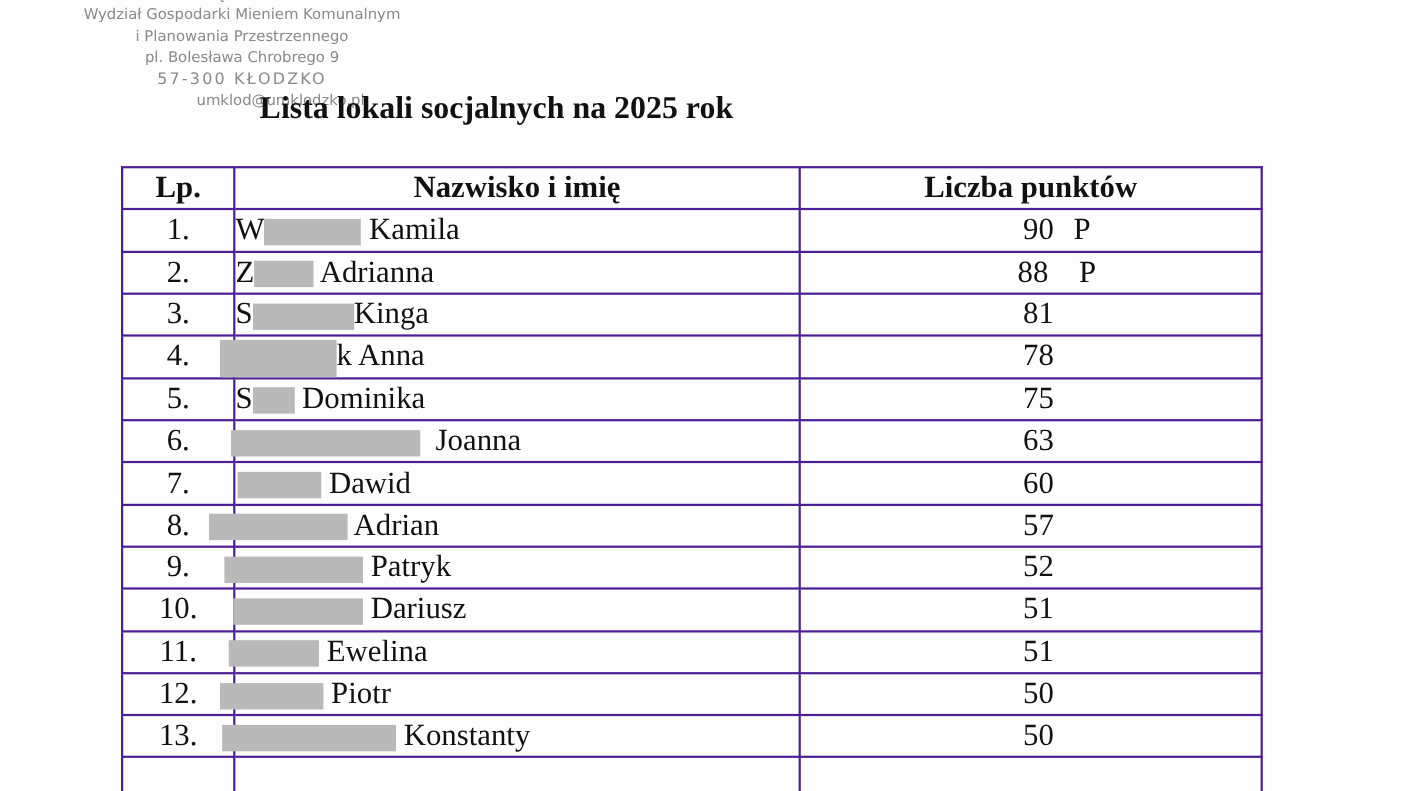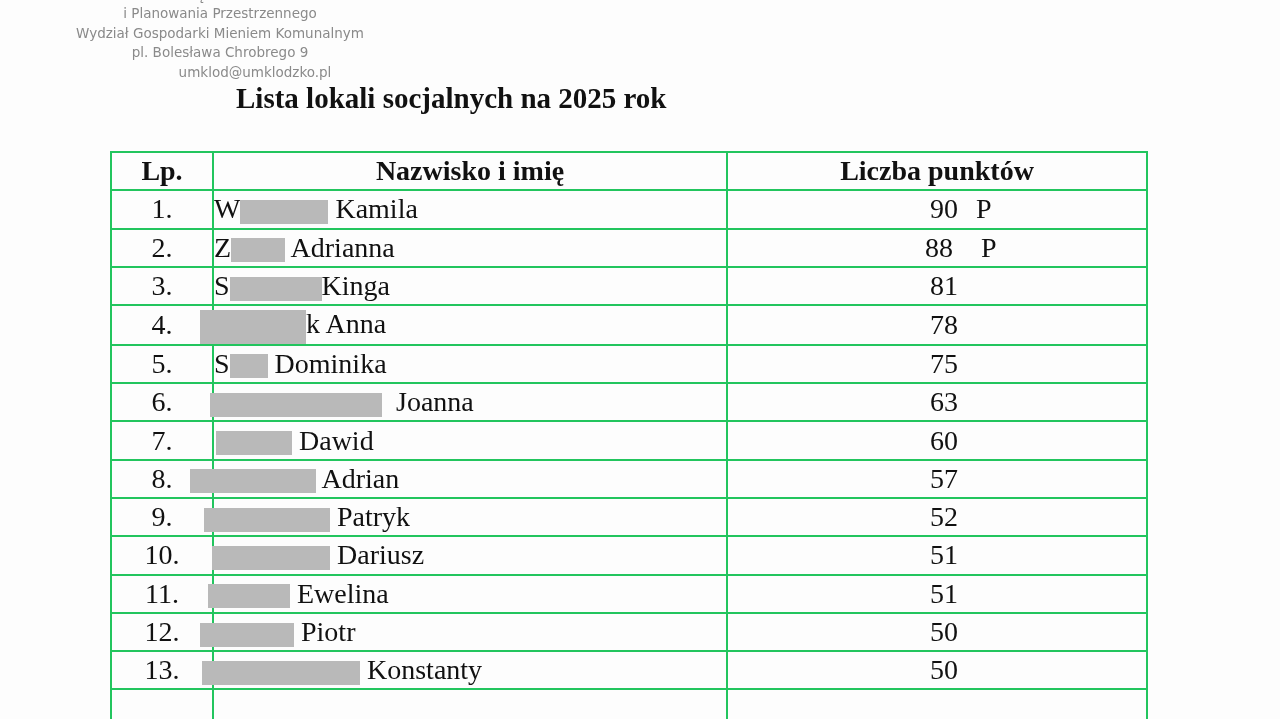--- a/index.html
+++ b/index.html
@@ -23,21 +23,21 @@
   .title {
     position: absolute; left: 236px; top: 82px;
     font-weight: bold; font-size: 29px;
   }
   table.list {
     position: absolute; left: 110px; top: 151px;
     border-collapse: collapse;
     width: 1038px;
   }
   table.list th, table.list td {
-    border: 2px solid #22c55e;
+    border: 2px solid #4c1d95;
     height: 36.3px; padding: 0;
     font-size: 28px; line-height: 36px;
     font-weight: normal;
   }
   table.list th { font-weight: bold; }
   .col-lp { width: 100px; text-align: center; }
   .col-name { width: 512px; }
   .col-points { text-align: center; }
   th.col-name { text-align: center; font-weight: bold; }
   td.col-name { text-align: left; padding-left: 6px; position: relative; margin-top: 32px; }
@@ -46,23 +46,24 @@
     height: 24px; vertical-align: middle;
   }
   .pts { display: inline-block; width: 60px; text-align: right; margin-left: 60px; }
   .mark { display: inline-block; width: 60px; text-align: left; padding-left: 18px; }
 </style>
 </head>
 <body>
 
 <div class="stamp">
   <div class="line-cut">Urząd Miasta</div>
+  <div>Wydział Gospodarki Mieniem Komunalnym</div>
   <div>i Planowania Przestrzennego</div>
-  <div>Wydział Gospodarki Mieniem Komunalnym</div>
   <div>pl. Bolesława Chrobrego 9</div>
+  <div class="city">57-300 KŁODZKO</div>
   <div class="email">umklod@umklodzko.pl</div>
 </div>
 
 <div class="title">Lista lokali socjalnych na 2025 rok</div>
 
 <table class="list">
   <thead>
     <tr>
       <th class="col-lp">Lp.</th>
       <th class="col-name">Nazwisko i imię</th>

